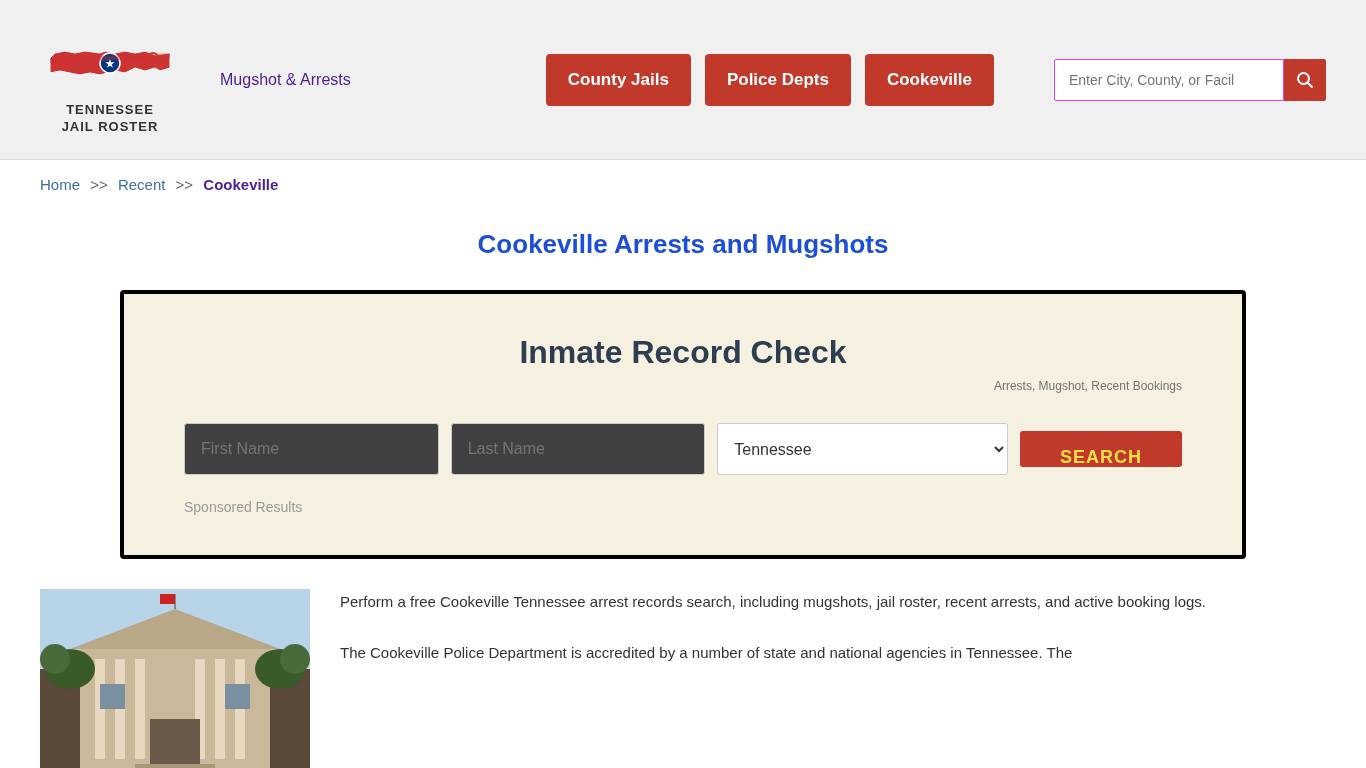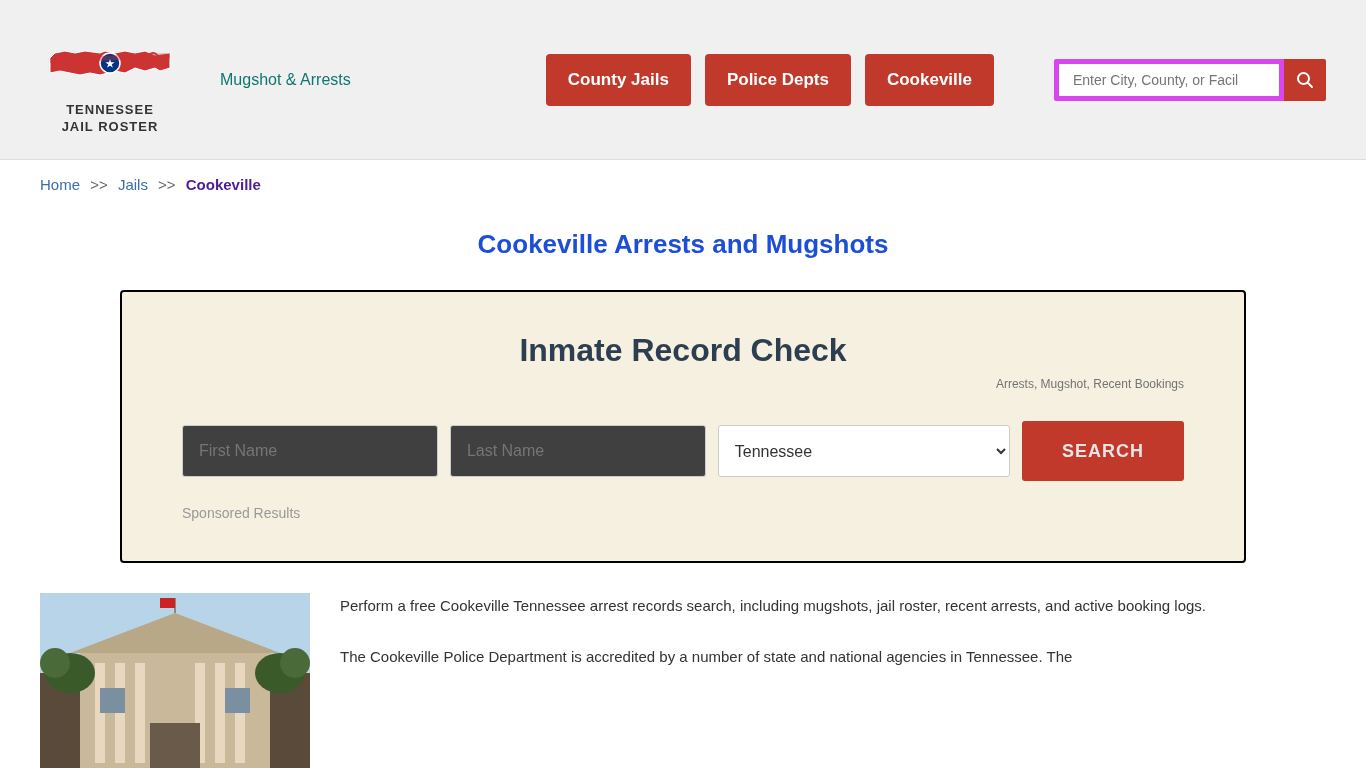--- a/index.html
+++ b/index.html
@@ -24,21 +24,21 @@
     .logo-text {
       font-size: 13px;
       font-weight: bold;
       text-align: center;
       color: #333;
       letter-spacing: 1px;
       margin-top: 4px;
       line-height: 1.3;
     }
     .mugshot-link {
-      color: #0f766e;
+      color: #4c1d95;
       text-decoration: none;
       font-size: 16px;
       white-space: nowrap;
     }
     .nav-buttons {
       display: flex;
       gap: 14px;
       margin-left: auto;
     }
     .nav-btn {
@@ -51,21 +51,21 @@
       font-weight: 600;
       cursor: pointer;
       white-space: nowrap;
     }
     .search-area {
       display: flex;
       align-items: center;
       margin-left: 20px;
     }
     .search-input {
-      border: 5px solid #d946ef;
+      border: 1px solid #d946ef;
       padding: 10px 14px;
       font-size: 14px;
       width: 230px;
       height: 42px;
       outline: none;
       border-radius: 2px 0 0 2px;
     }
     .search-btn {
       background: #c0392b;
       border: none;
@@ -94,21 +94,21 @@
       text-align: center;
       font-size: 26px;
       font-weight: bold;
       margin: 20px 0 30px;
       color: #1d4ed8;
     }
 
     
     .record-check-box {
       background: #f5f0e0;
-      border: 2px solid #000000;
+      border: 4px solid #000000;
       border-radius: 4px;
       margin: 0 120px 30px;
       padding: 40px 60px 40px;
     }
     .record-check-title {
       text-align: center;
       font-size: 32px;
       font-weight: bold;
       color: #2c3e50;
       margin-bottom: 8px;
@@ -143,24 +143,24 @@
       flex: 1.2;
       height: 52px;
       border-radius: 3px;
       outline: none;
       background: #fff;
       color: #333;
       cursor: pointer;
     }
     .search-big-btn {
       background: #c0392b;
-      color: #e5e5e5;
+      color: #fde047;
       border: none;
-      padding: 8px 40px;
-      height: 60px;
+      padding: 16px 40px;
+      height: 36px;
       font-size: 18px;
       font-weight: bold;
       border-radius: 3px;
       cursor: pointer;
       letter-spacing: 1px;
       white-space: nowrap;
     }
     .sponsored {
       font-size: 14px;
       color: #999;
@@ -237,21 +237,21 @@
         <circle cx="7.5" cy="7.5" r="5.5" stroke="white" stroke-width="2"></circle>
         <line x1="11.5" y1="11.5" x2="16" y2="16" stroke="white" stroke-width="2" stroke-linecap="round"></line>
       </svg>
     </button>
   </div>
 </header>
 
 <nav class="breadcrumb">
   <a href="#">Home</a>
   <span class="sep">&gt;&gt;</span>
-  <a href="#">Jails</a>
+  <a href="#">Recent</a>
   <span class="sep">&gt;&gt;</span>
   <span class="current">Cookeville</span>
 </nav>
 
 <h1 class="page-title">Cookeville Arrests and Mugshots</h1>
 
 <div class="record-check-box">
   <h2 class="record-check-title">Inmate Record Check</h2>
   <p class="record-check-subtitle">Arrests, Mugshot, Recent Bookings</p>
   <div class="record-check-form">

